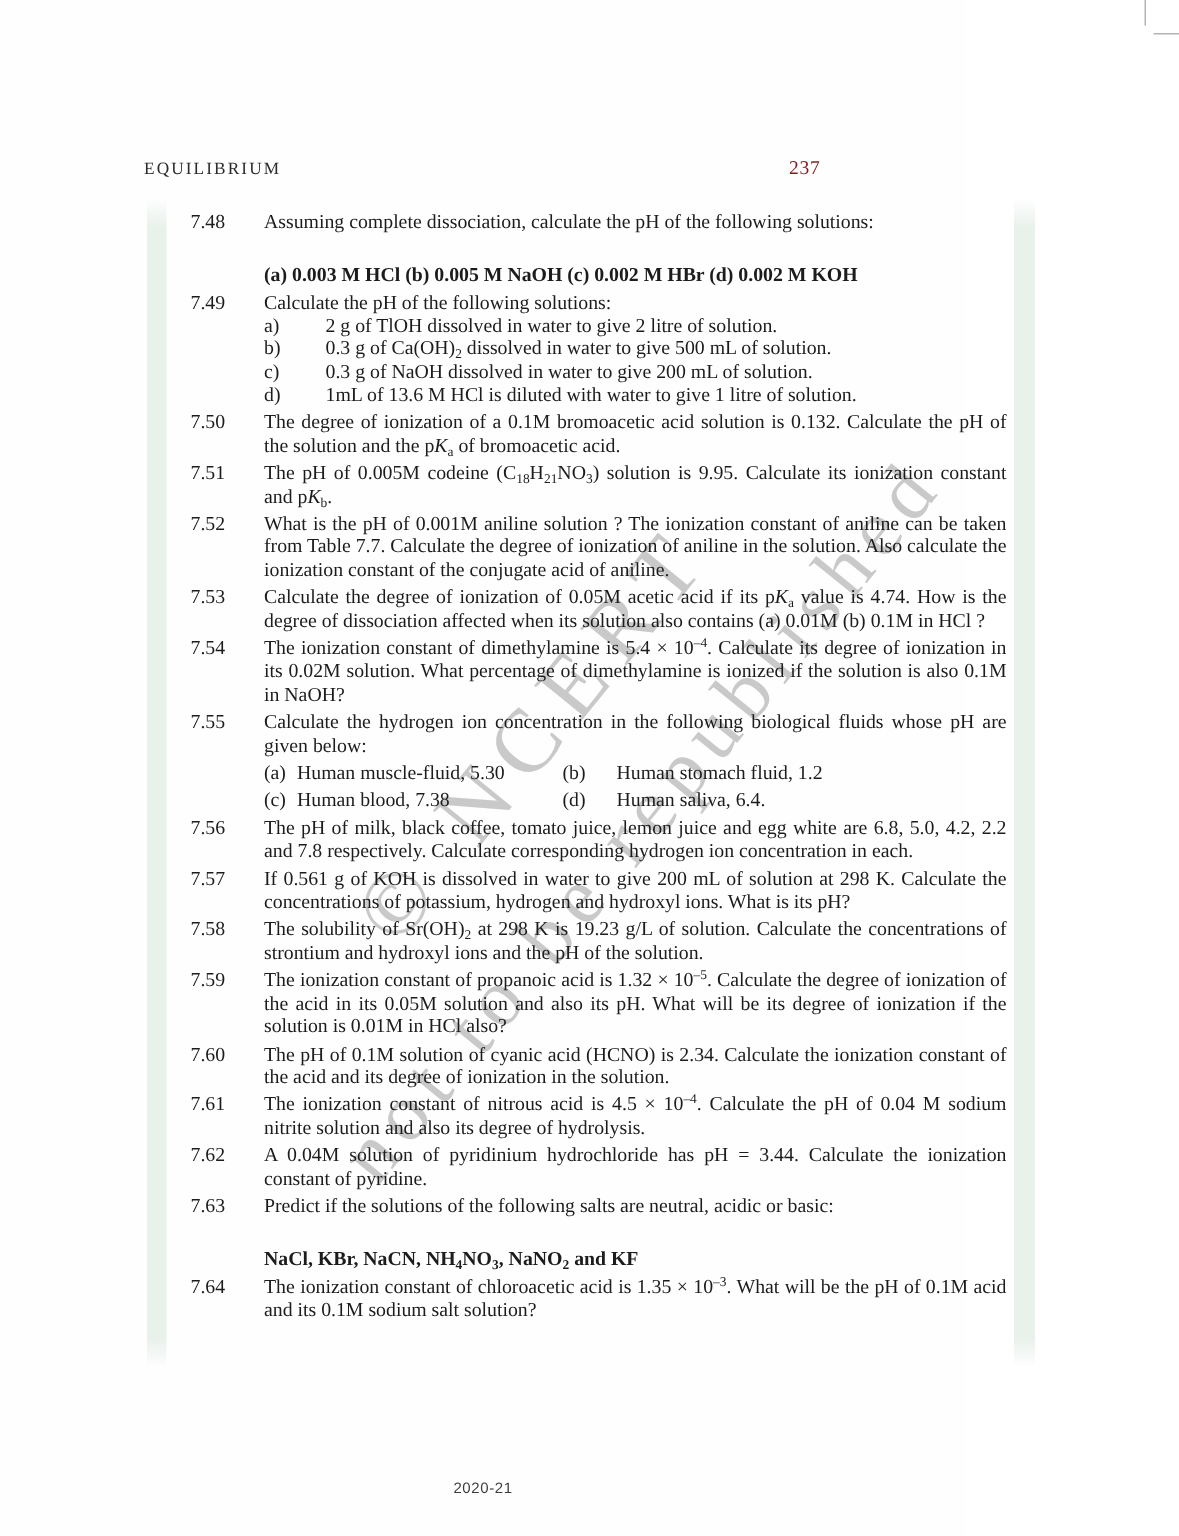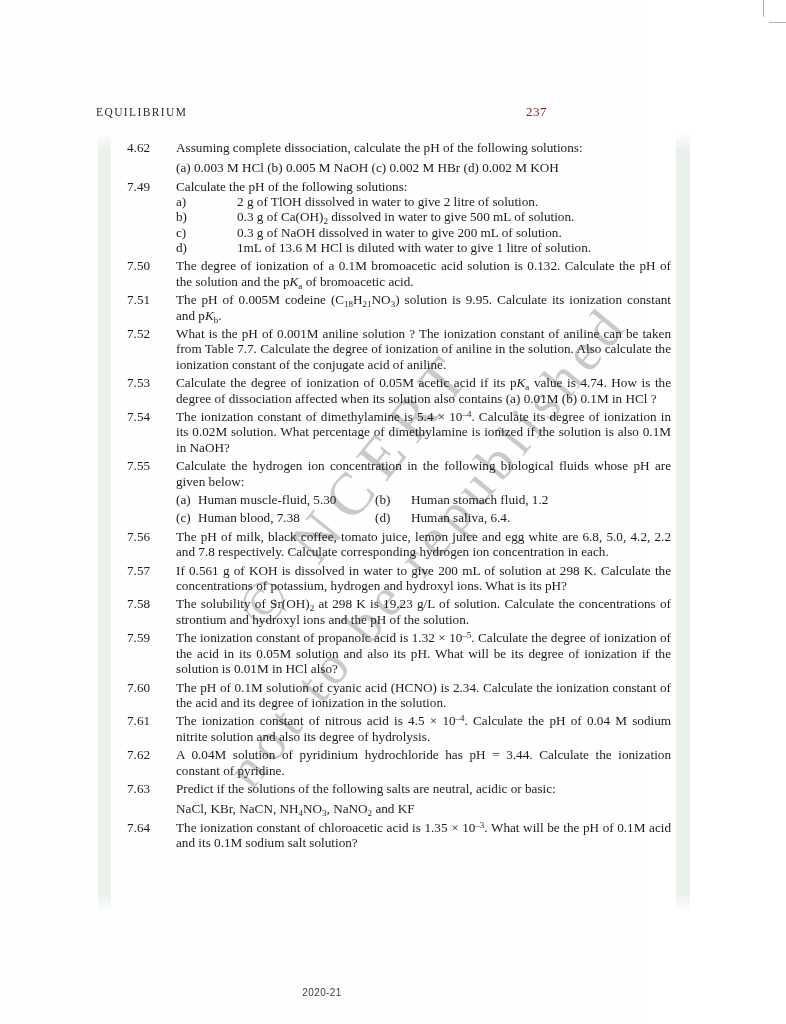--- a/index.html
+++ b/index.html
@@ -34,24 +34,24 @@
     text-align: center; color: #c9c9c9; z-index: 0; pointer-events: none; white-space: nowrap; }
   .wm-line1 { font-size: 60px; letter-spacing: 12px; }
   .wm-line2 { font-size: 54px; letter-spacing: 7px; margin-top: 26px; }
 
   
   .problems { position: absolute; left: 127px; top: 140px; width: 544px; z-index: 1;
     font-size: 13.2px; line-height: 15.2px; }
   .prob { display: flex; margin-bottom: 3.5px; }
   .prob-num { flex: 0 0 49px; }
   .prob-body { flex: 1; text-align: justify; }
-  .para + .para { margin-top: 5px; }
+  .para + .para { margin-top: 20px; font-weight: bold; }
   .sub-item { display: flex; text-align: justify; }
   .sub-label { flex: 0 0 41px; }
-  .sub-text { flex: 1; margin-left: 20px; }
+  .sub-text { flex: 1; }
   .fluid-grid { display: grid; grid-template-columns: 199px 1fr; row-gap: 3px; margin-top: 3px; }
   .fluid-cell { display: flex; text-align: left; }
   .fluid-label { flex: 0 0 22px; }
   .fluid-cell:nth-child(2n) .fluid-label { flex-basis: 36px; }
 
   sub, sup { font-size: 0.68em; line-height: 0; }
   sub { vertical-align: -0.3em; }
   sup { vertical-align: 0.5em; }
   .it { font-style: italic; }
 
@@ -75,21 +75,21 @@
     <span class="page-number">237</span>
   </div>
 
   <div class="watermark">
     <div class="wm-line1">© NCERT</div>
     <div class="wm-line2">not to be republished</div>
   </div>
 
   <div class="problems">
       <div class="prob">
-        <div class="prob-num">4.62</div>
+        <div class="prob-num">7.48</div>
         <div class="prob-body">
           <div class="para">Assuming complete dissociation, calculate the pH of the following solutions:</div>
           <div class="para">(a) 0.003 M HCl (b) 0.005 M NaOH (c) 0.002 M HBr (d) 0.002 M KOH</div>
         </div>
       </div>
       <div class="prob">
         <div class="prob-num">7.49</div>
         <div class="prob-body">
           <div class="para">Calculate the pH of the following solutions:</div>
           <div class="sub-item">

